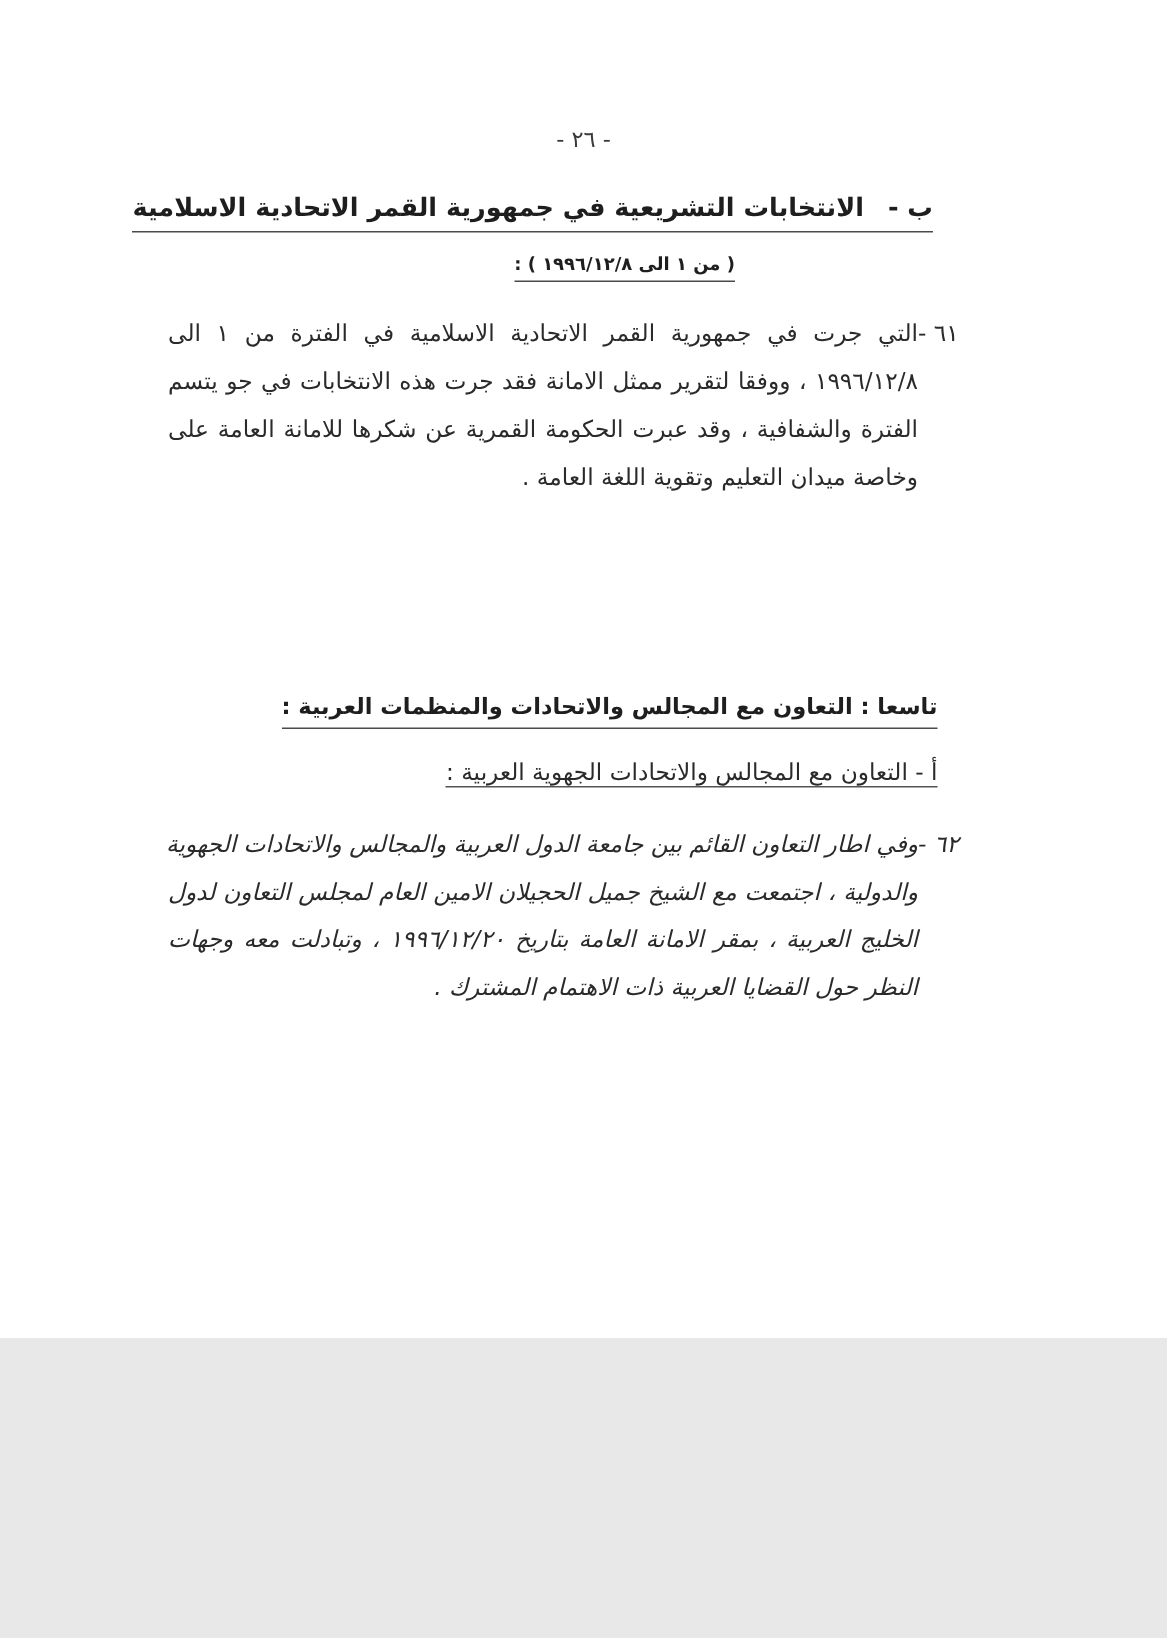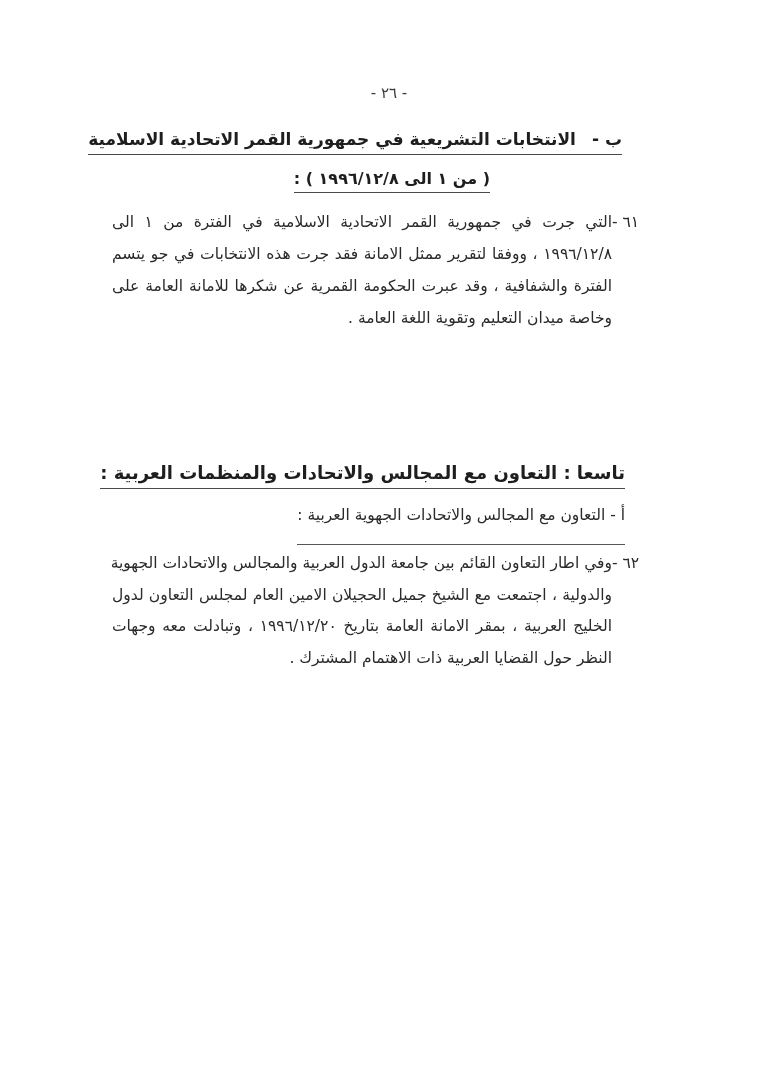--- a/index.html
+++ b/index.html
@@ -1,19 +1,19 @@
 <!DOCTYPE html>
 <html lang="ar"><head>
 <meta charset="utf-8">
 <style>
   html, body { margin: 0; padding: 0; background: #e8e8e8; }
   .page {
     position: relative;
     width: 778px;
-    height: 1092px;
+    height: 892px;
     margin: 0 auto;
     background: #ffffff;
     font-family: "DejaVu Sans", sans-serif;
     color: #262626;
     direction: rtl;
     overflow: hidden;
   }
   .page-num {
     position: absolute;
     top: 84px;
@@ -34,21 +34,21 @@
     font-weight: bold;
     color: #1e1e1e;
     padding-bottom: 5px;
     border-bottom: 1.5px solid #4a4a4a;
     white-space: nowrap;
   }
   .date-line {
     position: absolute;
     top: 169px;
     right: 288px;
-    font-size: 16px;
+    font-size: 12px;
     font-weight: bold;
     color: #1e1e1e;
     padding-bottom: 4px;
     border-bottom: 1.5px solid #4a4a4a;
     white-space: nowrap;
   }
   .para {
     position: absolute;
     right: 113px;
     width: 553px;
@@ -70,39 +70,39 @@
     text-align: justify;
     text-align-last: justify;
     white-space: nowrap;
   }
   .para .line.last {
     text-align-last: right;
     white-space: normal;
   }
   .para61 { top: 206px; }
   .para62 { top: 548px; }
-  .para62 .line, .para62 .pnum { line-height: 31.5px; }
+  .para62 .line, .para62 .pnum { line-height: 31.5px; font-style: italic; }
   .heading-ninth {
     position: absolute;
     top: 462px;
     right: 153px;
-    font-size: 18px;
+    font-size: 15px;
     font-weight: bold;
     color: #1e1e1e;
     padding-bottom: 5px;
     border-bottom: 1.5px solid #4a4a4a;
     white-space: nowrap;
   }
   .sub-heading {
     position: absolute;
     top: 506px;
     right: 153px;
     font-size: 15.5px;
     color: #2a2a2a;
-    padding-bottom: 20px;
+    padding-bottom: 0;
     border-bottom: 1.2px solid #555;
     white-space: nowrap;
     text-align: center;
   }
 </style>
 </head>
 <body>
 
 <div class="page">
 

